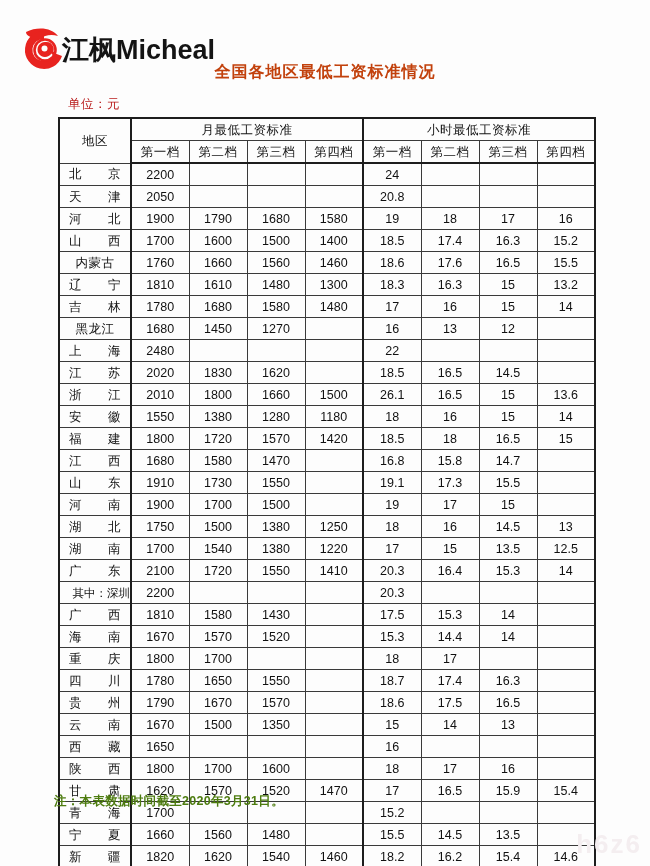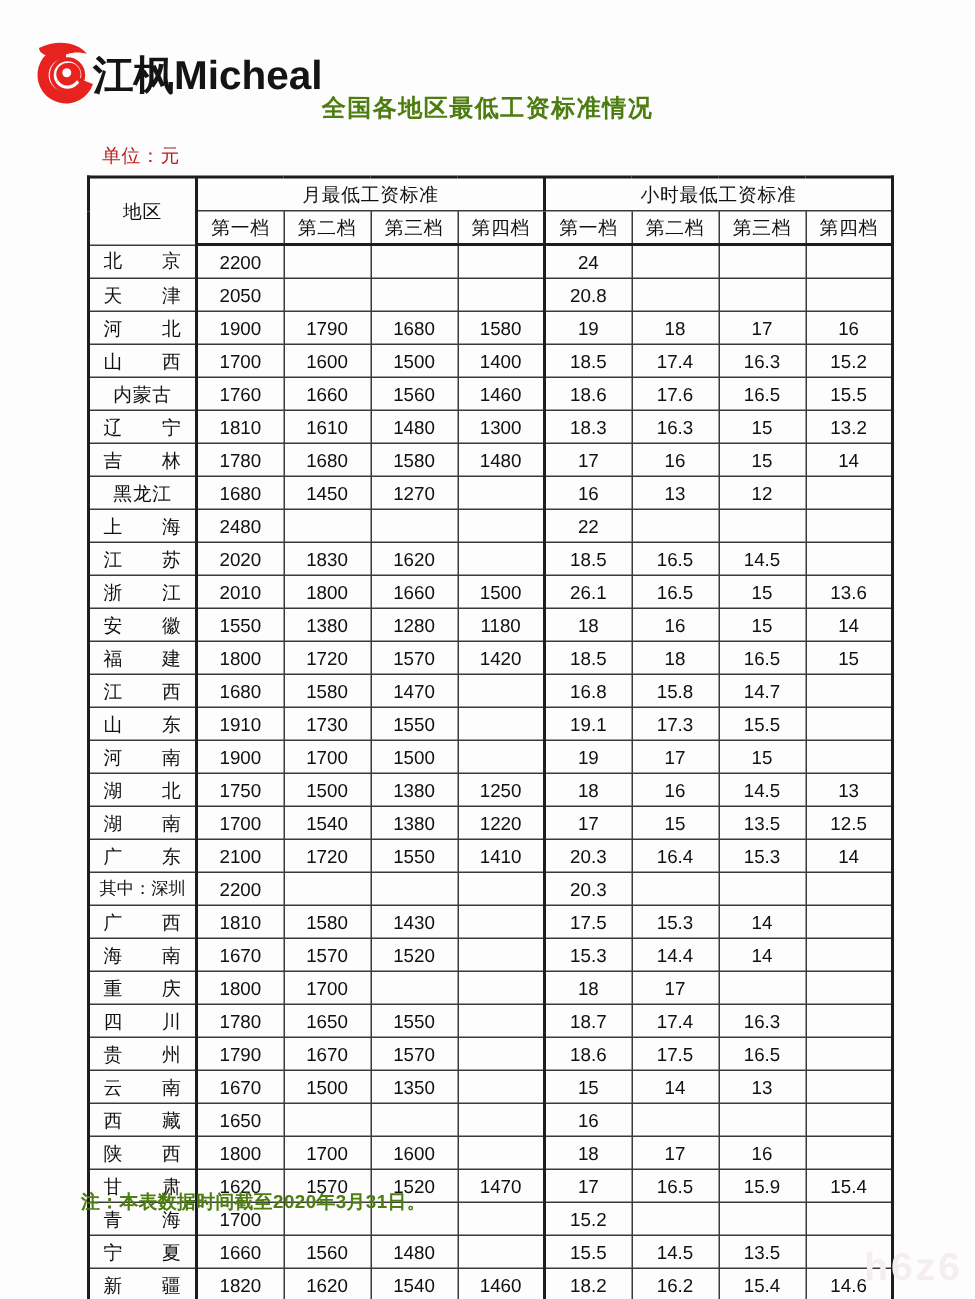--- a/index.html
+++ b/index.html
@@ -44,21 +44,21 @@
   
   .doc-title {
     position: absolute;
     left: 0;
     right: 0;
     top: 62px;
     text-align: center;
     font-size: 16px;
     font-weight: 700;
     letter-spacing: 1px;
-    color: #4d7c0f;
+    color: #c2410c;
   }
 
   
   .unit-label {
     position: absolute;
     left: 68px;
     top: 96px;
     font-size: 12.5px;
     color: #b91c1c;
     letter-spacing: 0.5px;
@@ -133,20 +133,21 @@
     text-align: justify;
     text-align-last: justify;
   }
   .region-cell.tight span {
     display: inline-block;
     letter-spacing: 0.5px;
   }
   .region-cell.sub {
     font-size: 11.5px;
     letter-spacing: 0px;
+    text-align: right;
   }
 
   
   .note {
     position: absolute;
     left: 54px;
     top: 793px;
     font-size: 12.5px;
     font-weight: 700;
     color: #4d7c0f;

